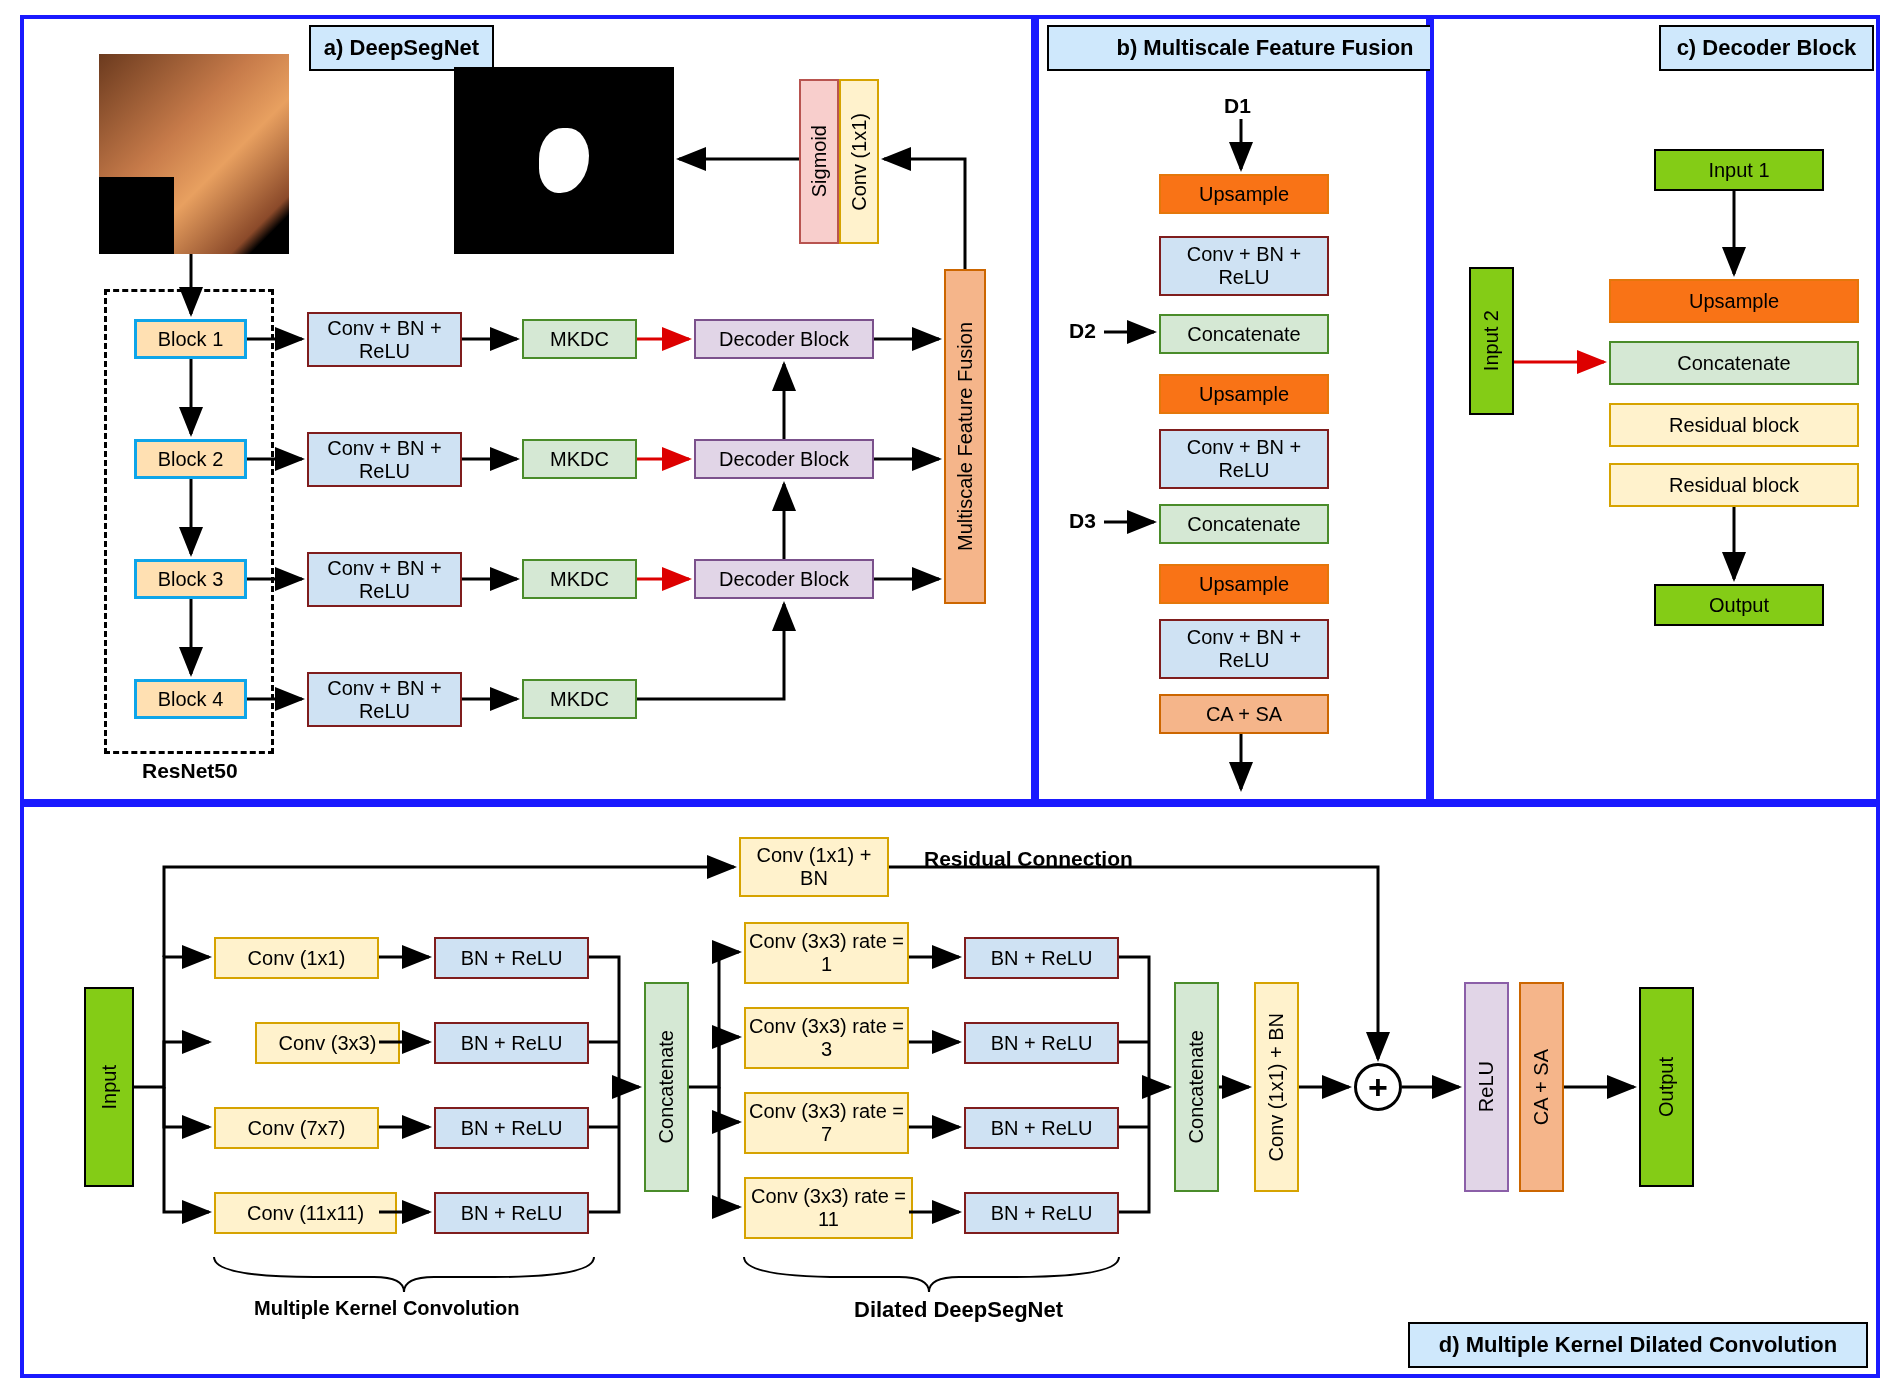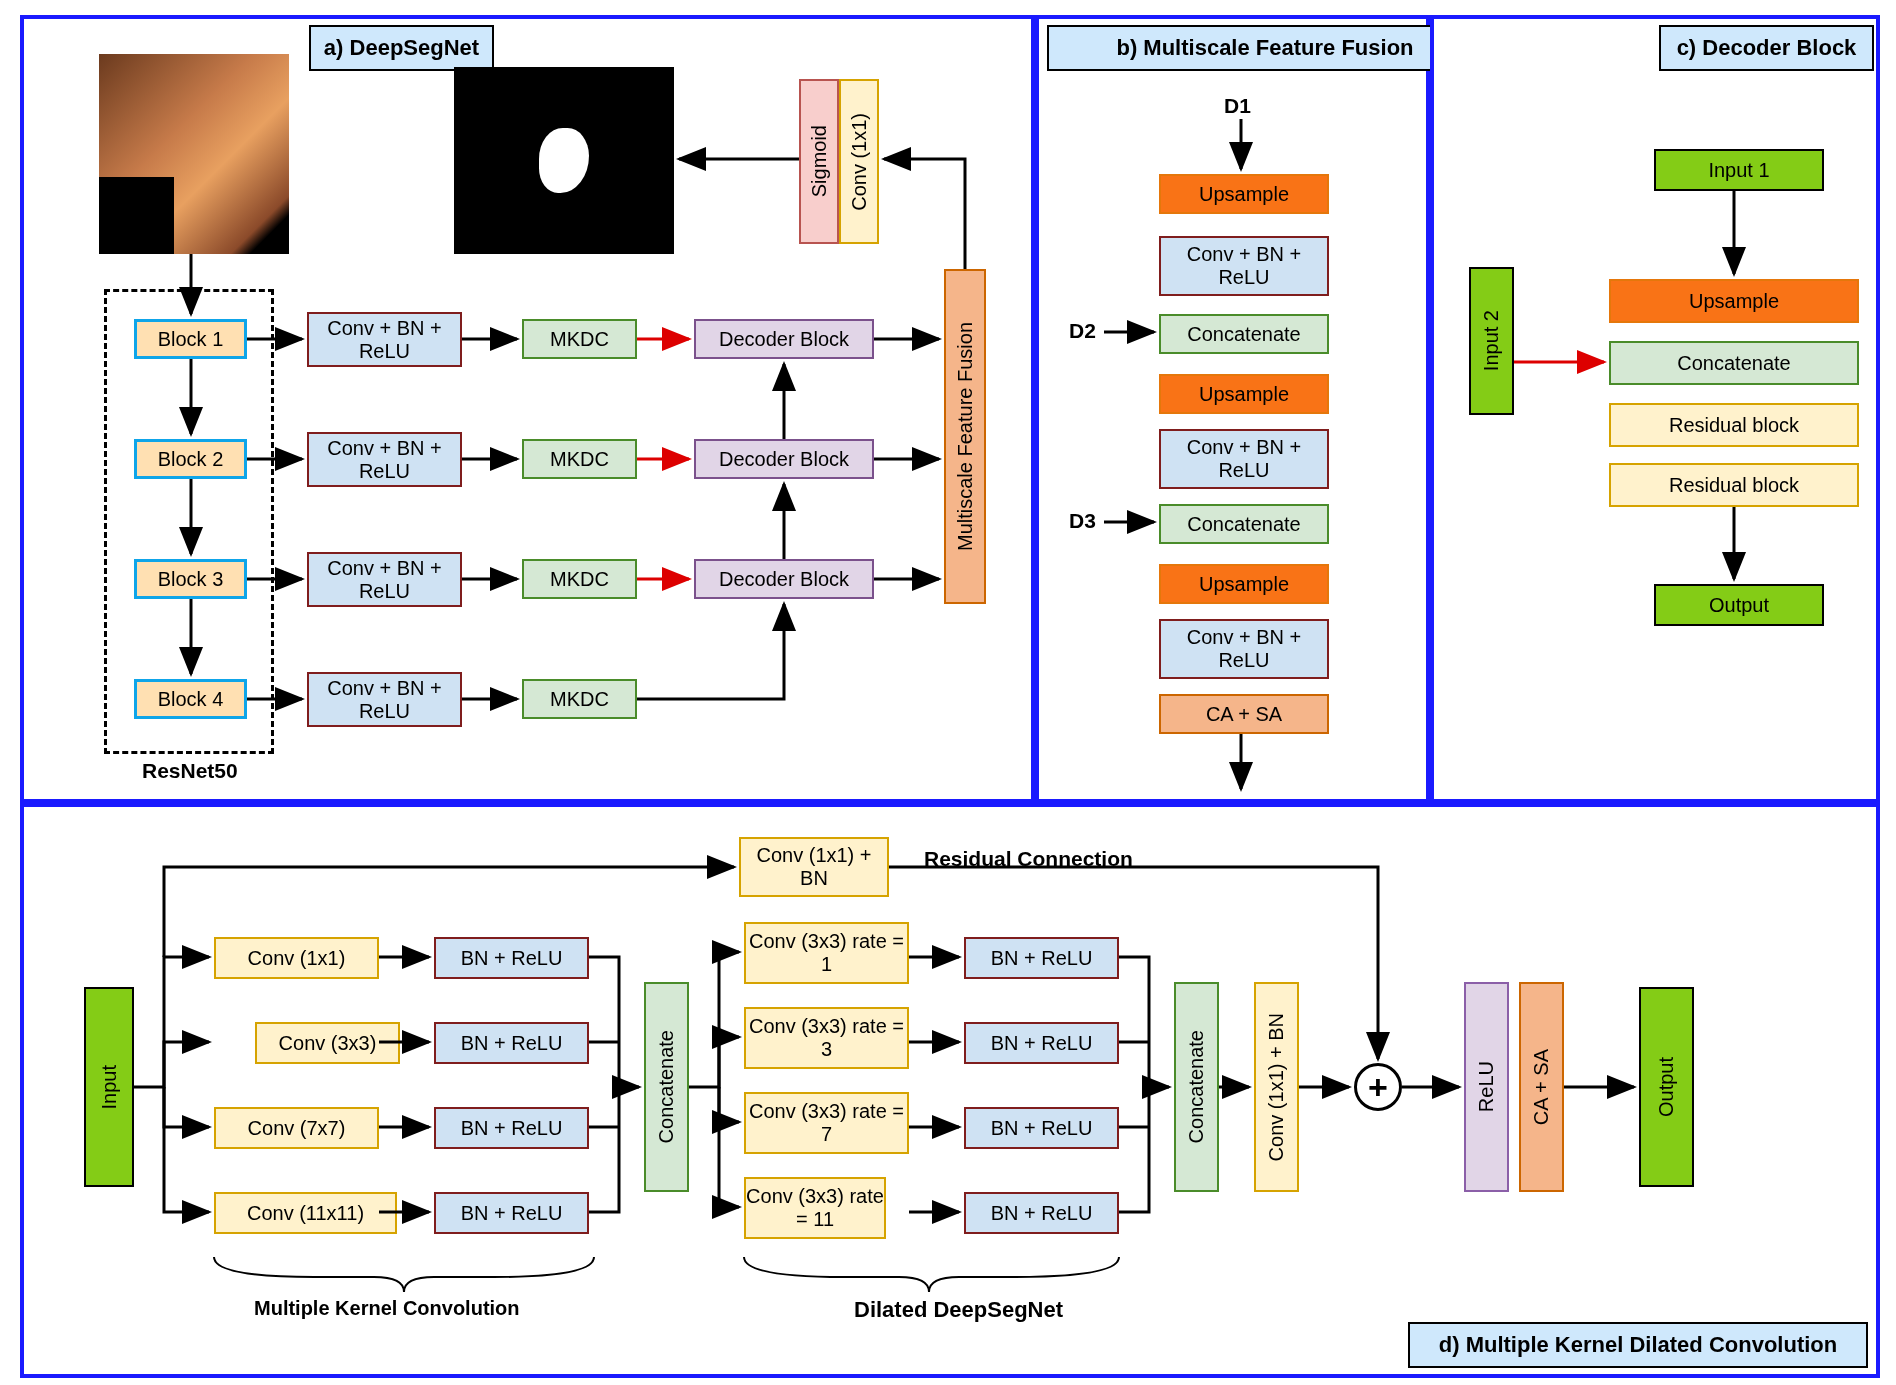--- a/index.html
+++ b/index.html
@@ -184,21 +184,21 @@
     <div class="box block-blue" style="left:410px; top:300px; width:155px; height:42px;">BN + ReLU</div>
     <div class="box block-blue" style="left:410px; top:385px; width:155px; height:42px;">BN + ReLU</div>
 
     <div class="box block-green" style="left:620px; top:175px; width:45px; height:210px;">
       <span class="vtext">Concatenate</span>
     </div>
 
     <div class="box block-lyellow" style="left:720px; top:115px; width:165px; height:62px;">Conv (3x3) rate = 1</div>
     <div class="box block-lyellow" style="left:720px; top:200px; width:165px; height:62px;">Conv (3x3) rate = 3</div>
     <div class="box block-lyellow" style="left:720px; top:285px; width:165px; height:62px;">Conv (3x3) rate = 7</div>
-    <div class="box block-lyellow" style="left:720px; top:370px; width:142px; height:62px;">Conv (3x3) rate = 11</div>
+    <div class="box block-lyellow" style="left:720px; top:370px; width:169px; height:62px;">Conv (3x3) rate = 11</div>
 
     <div class="box block-blue" style="left:940px; top:130px; width:155px; height:42px;">BN + ReLU</div>
     <div class="box block-blue" style="left:940px; top:215px; width:155px; height:42px;">BN + ReLU</div>
     <div class="box block-blue" style="left:940px; top:300px; width:155px; height:42px;">BN + ReLU</div>
     <div class="box block-blue" style="left:940px; top:385px; width:155px; height:42px;">BN + ReLU</div>
 
     <div class="box block-green" style="left:1150px; top:175px; width:45px; height:210px;">
       <span class="vtext">Concatenate</span>
     </div>
 

